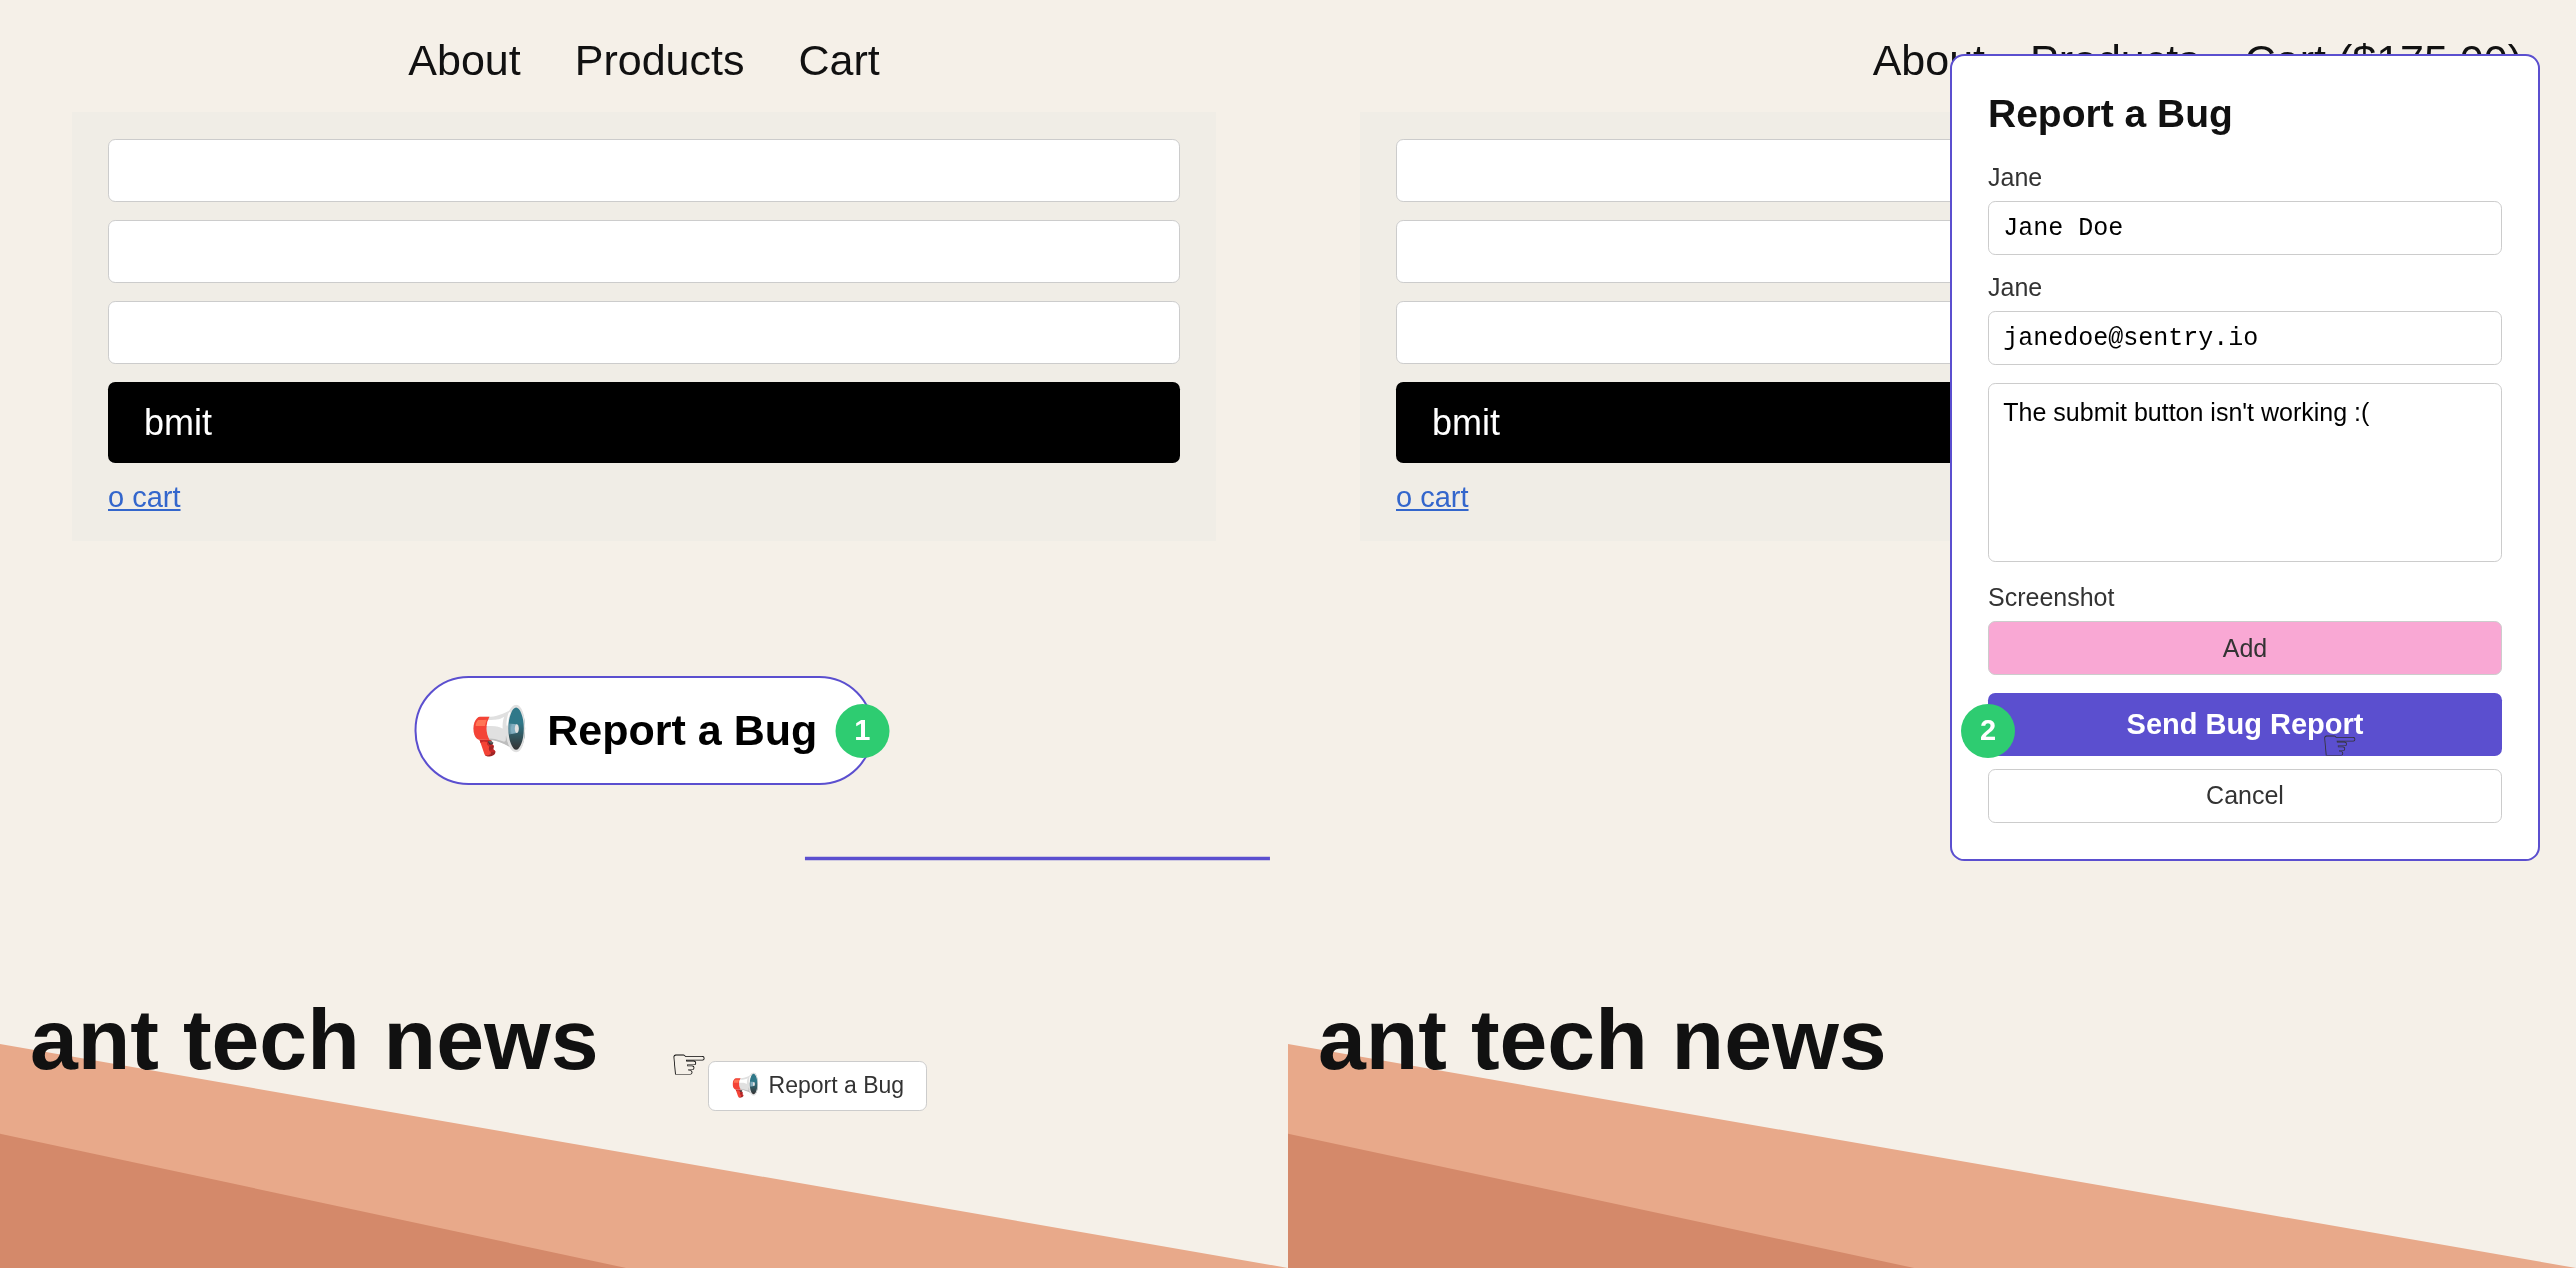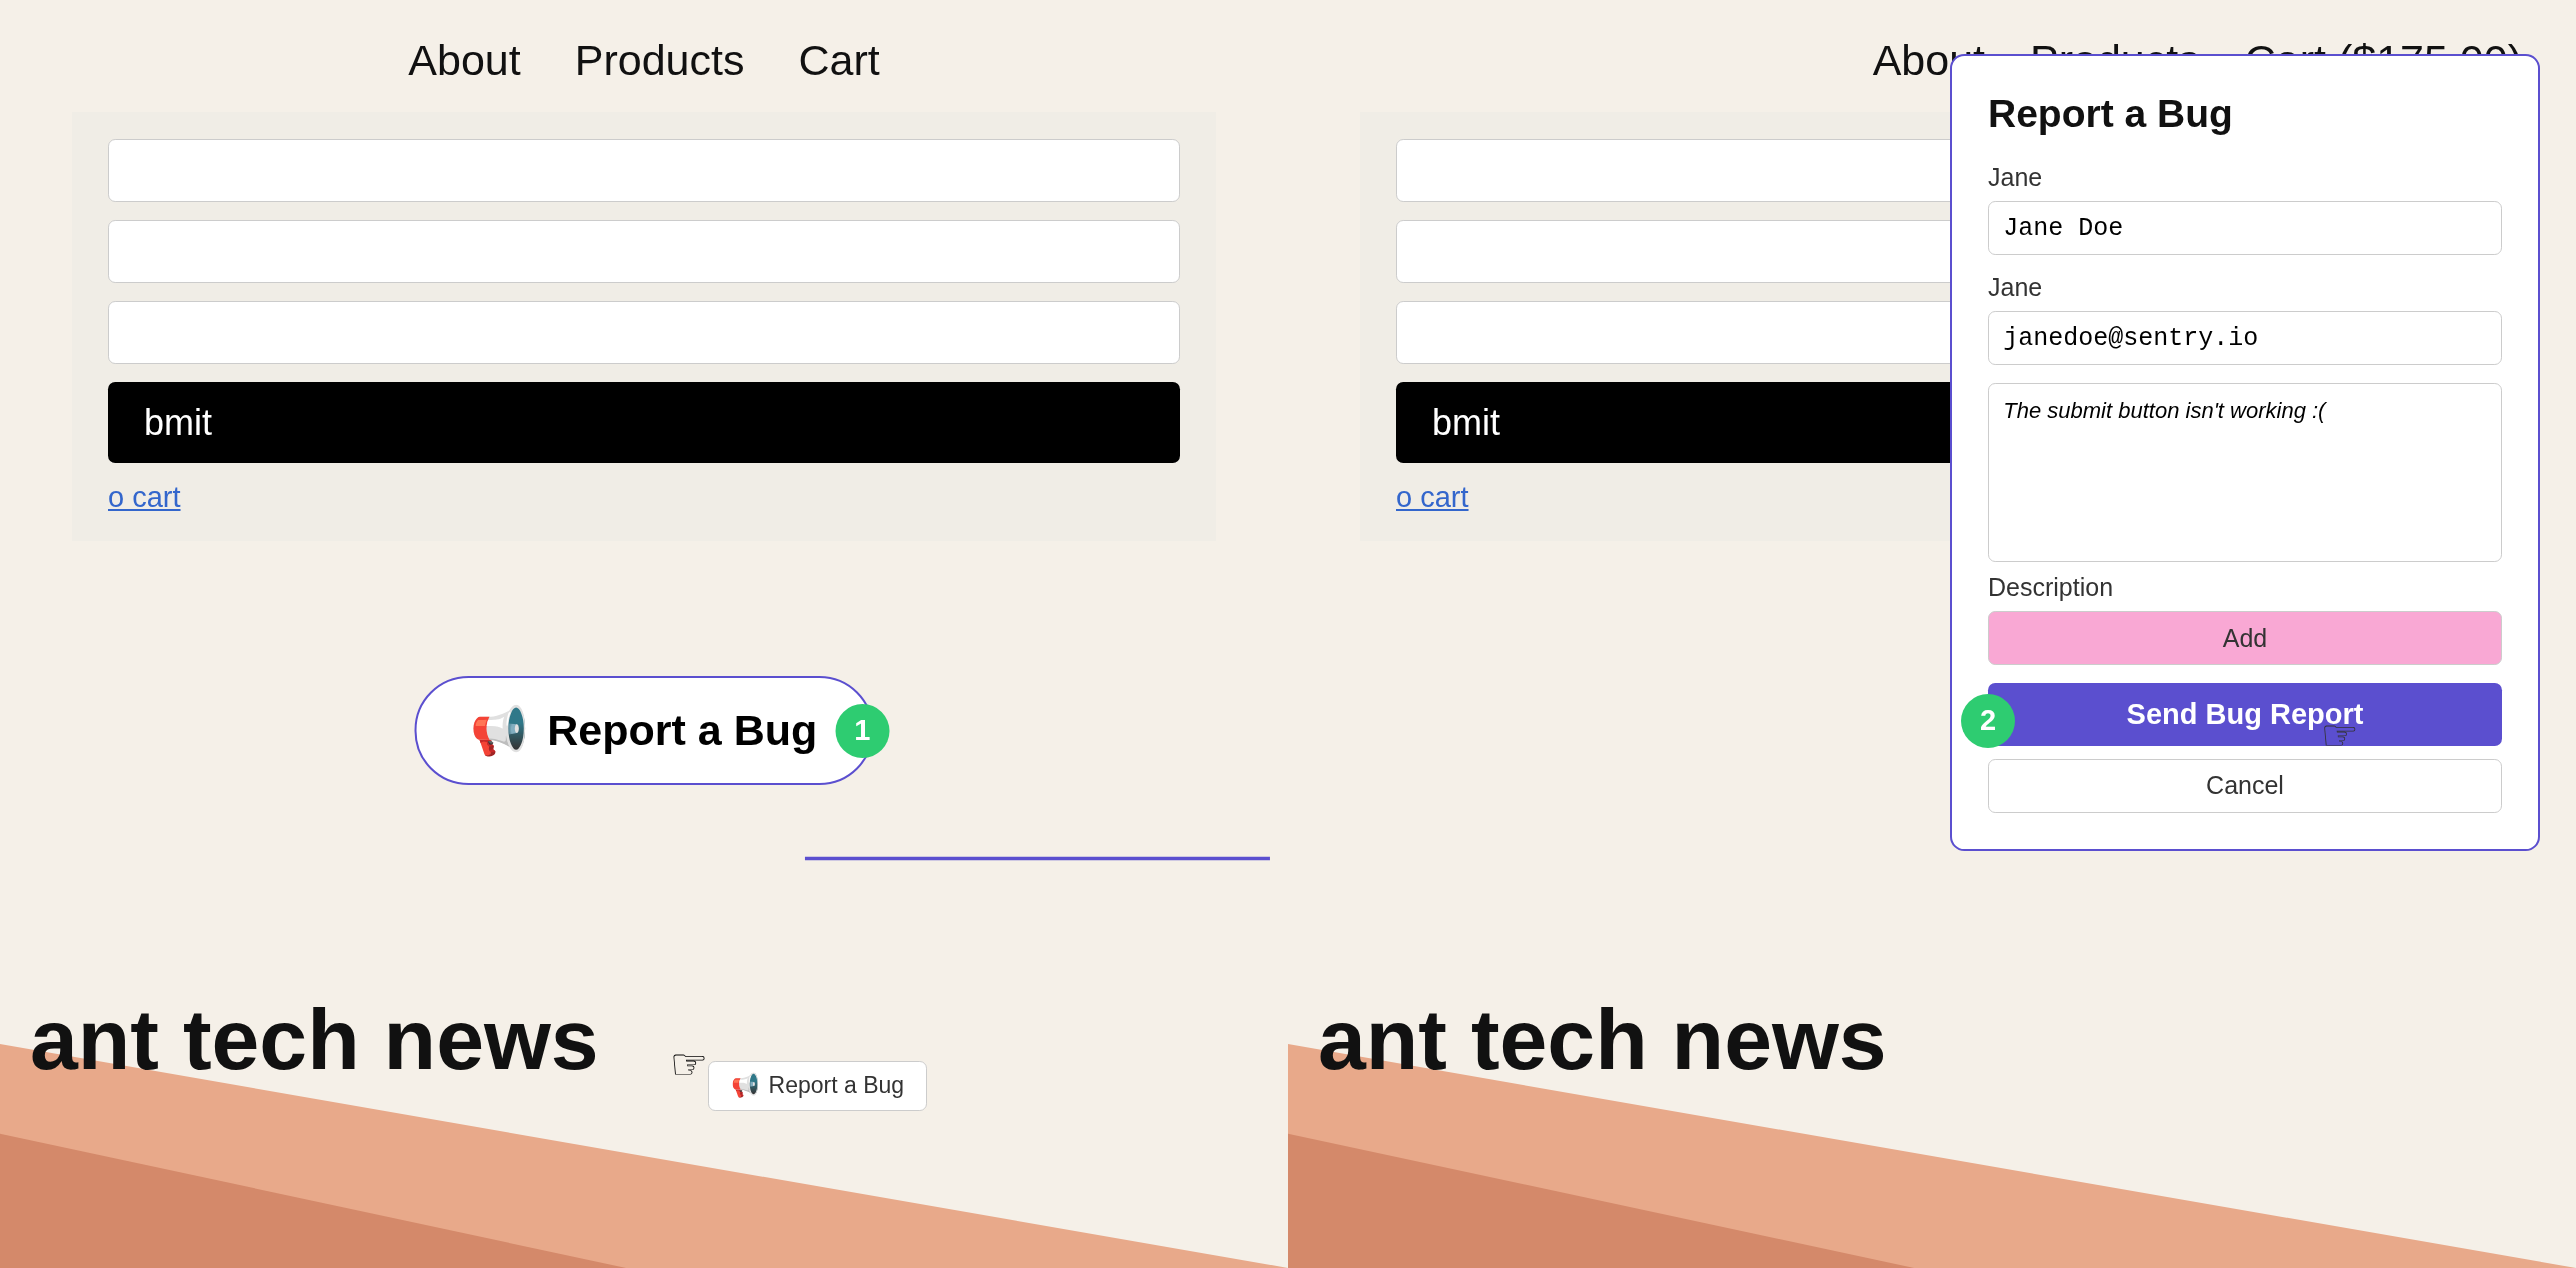--- a/index.html
+++ b/index.html
@@ -209,25 +209,24 @@
       margin-bottom: 18px;
       font-family: Liberation Mono, monospace;
     }
 
     .bug-form-textarea {
       width: 100%;
       height: 179px;
       border: 1.3px solid #ccc;
       border-radius: 7.2px;
       padding: 14.3px;
-      font-size: 22px;
+      font-size: 25px;
       resize: none;
-      margin-bottom: 8px;
+      margin-bottom: 18px;
       font-family: inherit;
-      font-style: italic;
     }
 
     .screenshot-section {
       margin-bottom: 18px;
     }
 
     .add-screenshot-btn {
       width: 100%;
       height: 54px;
       border: 1.3px solid #ccc;
@@ -400,21 +399,21 @@
 
     <label class="field-label">Jane</label>
     <input class="bug-form-input" type="text" value="Jane Doe" style="">
 
     <label class="field-label">Jane</label>
     <input class="bug-form-input" type="email" value="janedoe@sentry.io" style="">
 
     <textarea class="bug-form-textarea" style="">The submit button isn't working :(</textarea>
 
     <div class="screenshot-section">
-      <label class="field-label">Description</label>
+      <label class="field-label">Screenshot</label>
       <button class="add-screenshot-btn">Add</button>
     </div>
 
     <div class="send-btn-wrapper">
       <button class="send-bug-btn">Send Bug Report</button>
       <div class="step-circle-2">2</div>
     </div>
 
     
     <div class="cursor-right" style="position:absolute; bottom:89px; right:179px;">☞</div>

